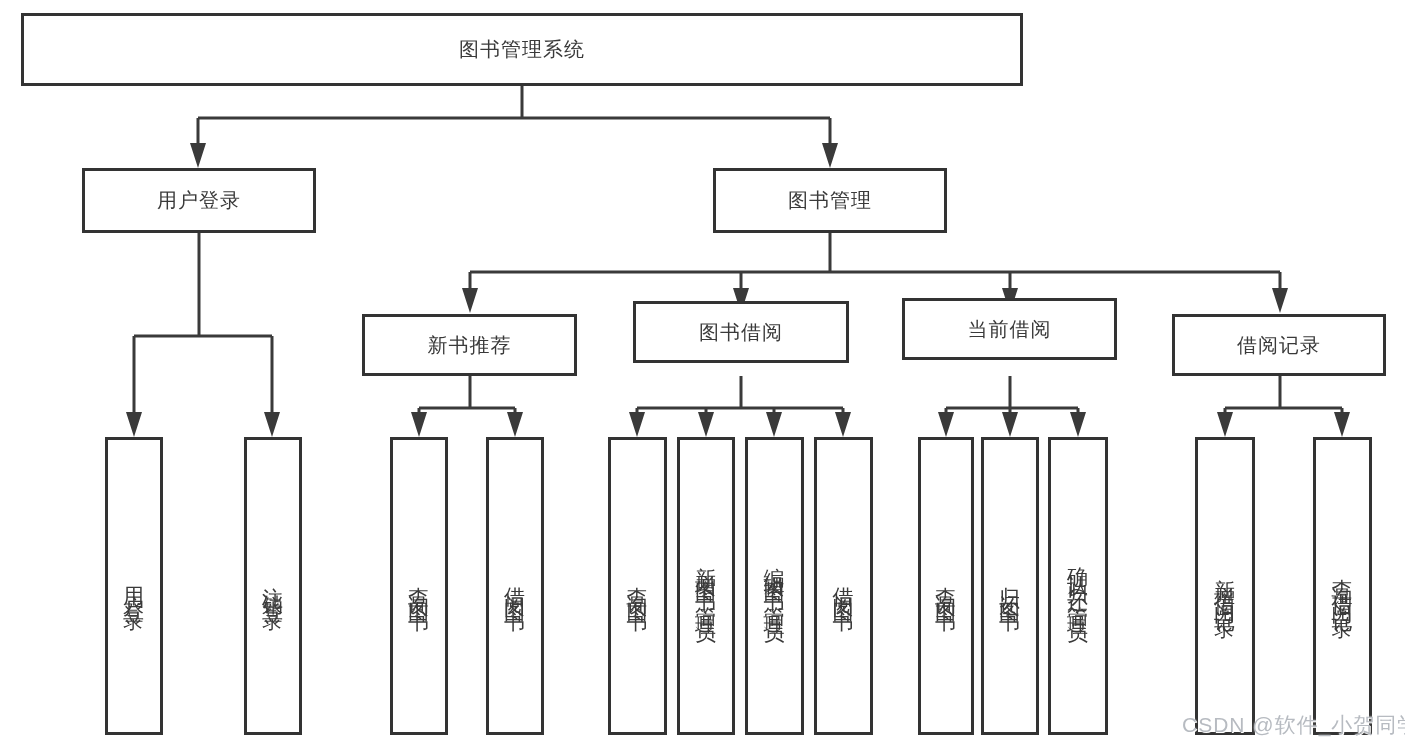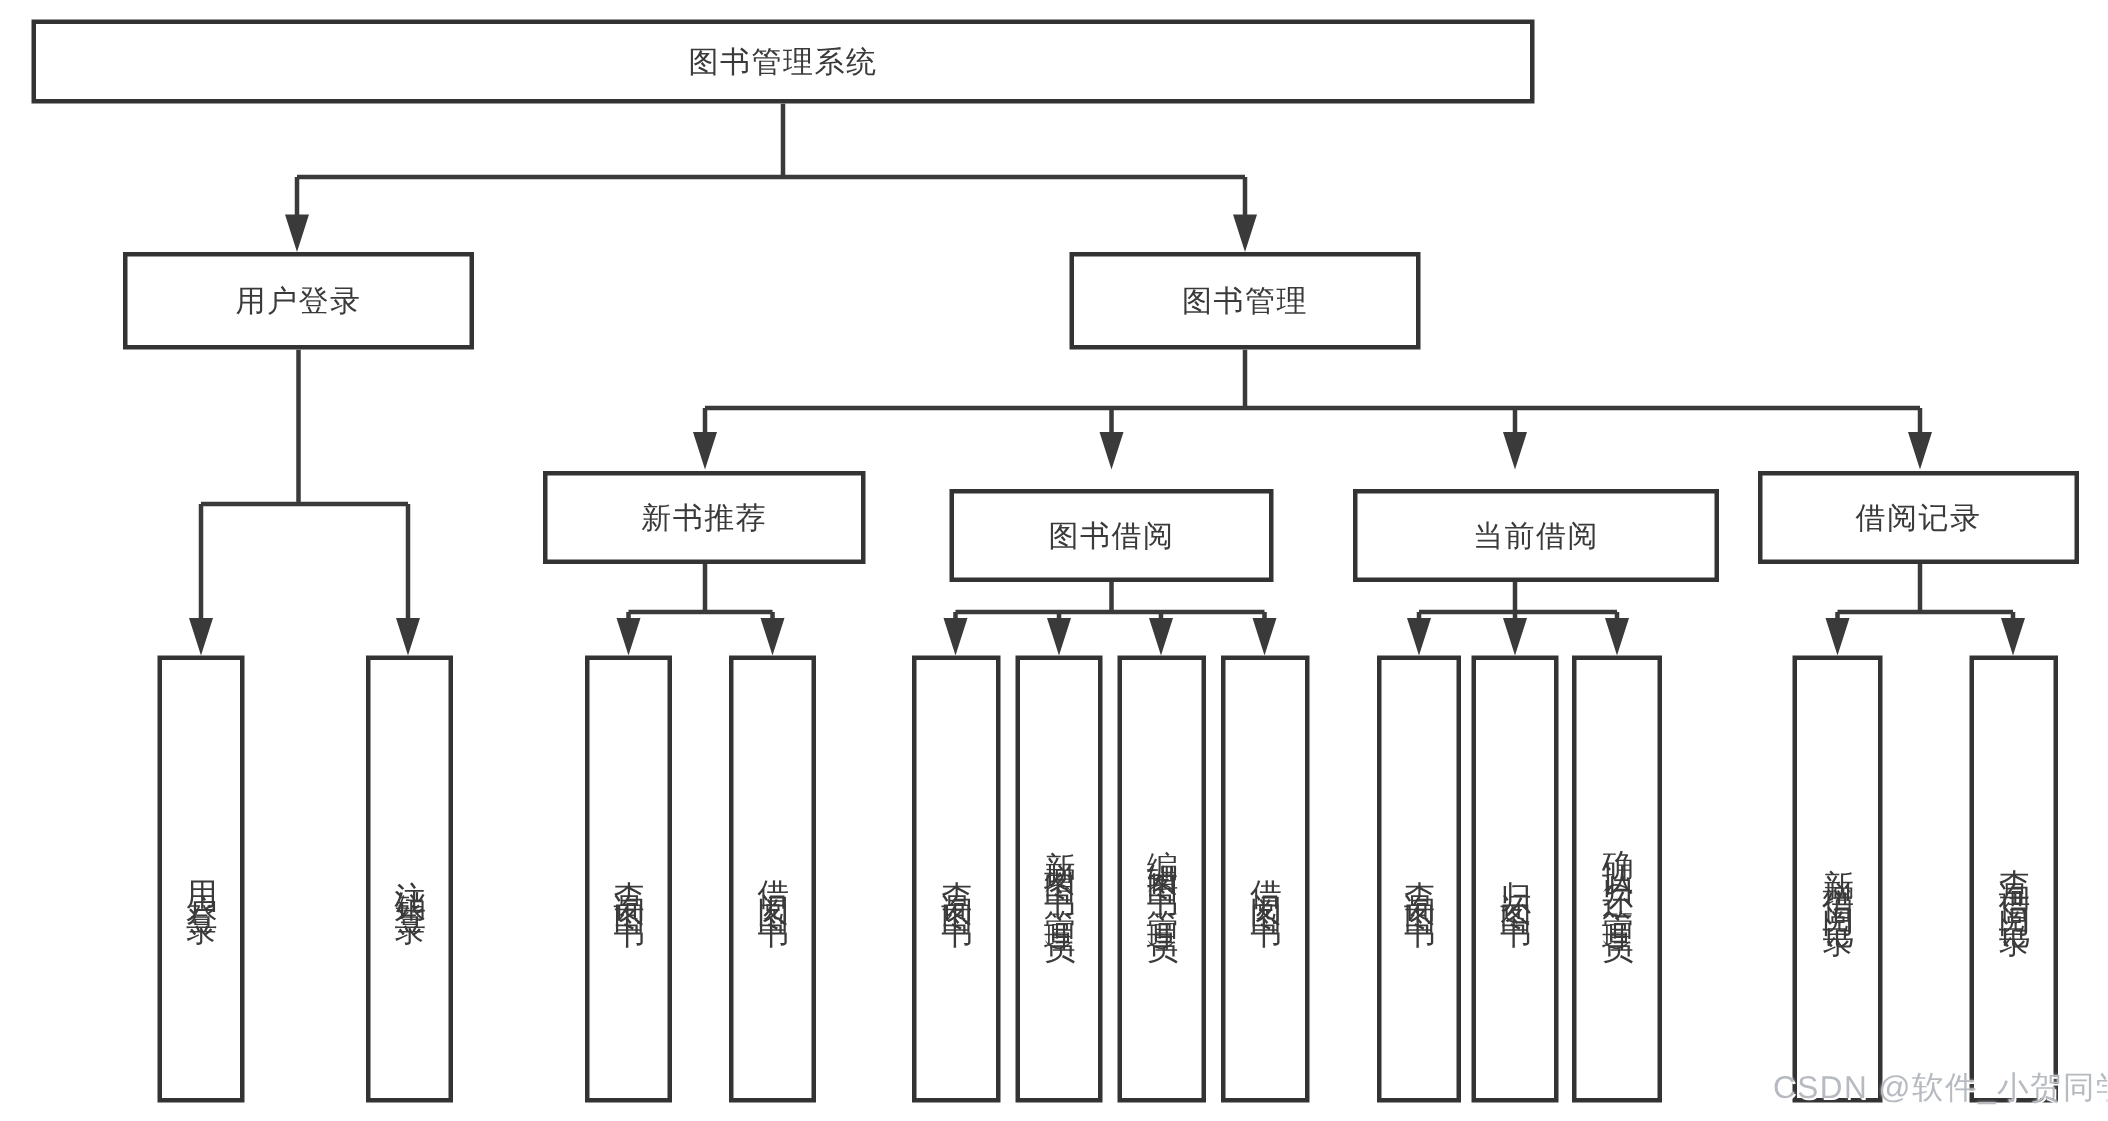--- a/index.html
+++ b/index.html
@@ -59,28 +59,28 @@
          M1002 288 L1018 288 L1010 313 Z M1272 288 L1288 288 L1280 313 Z
          M126 412 L142 412 L134 437 Z M264 412 L280 412 L272 437 Z
          M411 412 L427 412 L419 437 Z M507 412 L523 412 L515 437 Z
          M629 412 L645 412 L637 437 Z M698 412 L714 412 L706 437 Z
          M766 412 L782 412 L774 437 Z M835 412 L851 412 L843 437 Z
          M938 412 L954 412 L946 437 Z M1002 412 L1018 412 L1010 437 Z
          M1070 412 L1086 412 L1078 437 Z M1217 412 L1233 412 L1225 437 Z
          M1334 412 L1350 412 L1342 437 Z" fill="#3a3a3a" stroke="none"></path>
   </svg>
 
-  <div class="box" style="left:21px;top:13px;width:1002px;height:56px">图书管理系统</div>
+  <div class="box" style="left:21px;top:13px;width:1002px;height:73px">图书管理系统</div>
 
   <div class="box" style="left:82px;top:168px;width:234px;height:65px">用户登录</div>
   <div class="box" style="left:362px;top:314px;width:215px;height:62px">新书推荐</div>
 
   <div class="box" style="left:713px;top:168px;width:234px;height:65px">图书管理</div>
-  <div class="box" style="left:633px;top:326px;width:216px;height:62px">图书借阅</div>
-  <div class="box" style="left:902px;top:326px;width:244px;height:62px">当前借阅</div>
+  <div class="box" style="left:633px;top:301px;width:216px;height:62px">图书借阅</div>
+  <div class="box" style="left:902px;top:298px;width:215px;height:62px">当前借阅</div>
   <div class="box" style="left:1172px;top:314px;width:214px;height:62px">借阅记录</div>
 
   <div class="box vbox" style="left:105px;top:437px;width:58px;height:298px">用户登录</div>
   <div class="box vbox" style="left:244px;top:437px;width:58px;height:298px">注销登录</div>
 
   <div class="box vbox" style="left:390px;top:437px;width:58px;height:298px">查询图书</div>
   <div class="box vbox" style="left:486px;top:437px;width:58px;height:298px">借阅图书</div>
 
   <div class="box vbox" style="left:608px;top:437px;width:59px;height:298px">查询图书</div>
   <div class="box vbox" style="left:677px;top:437px;width:58px;height:298px">新增图书（管理员）</div>

